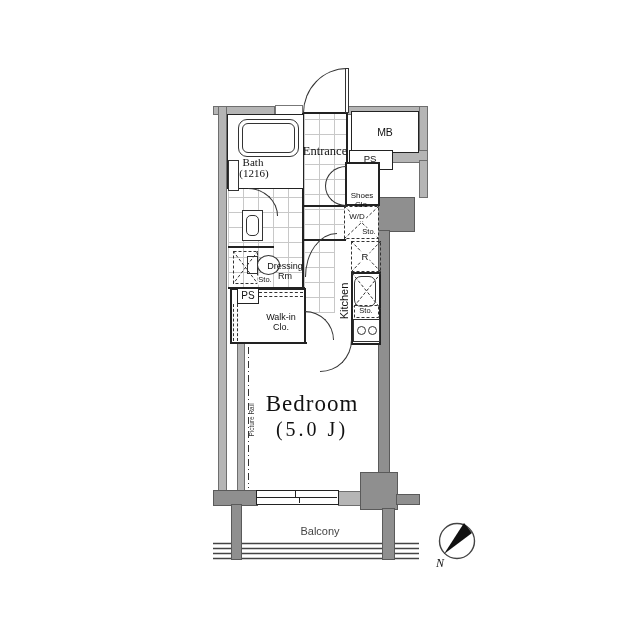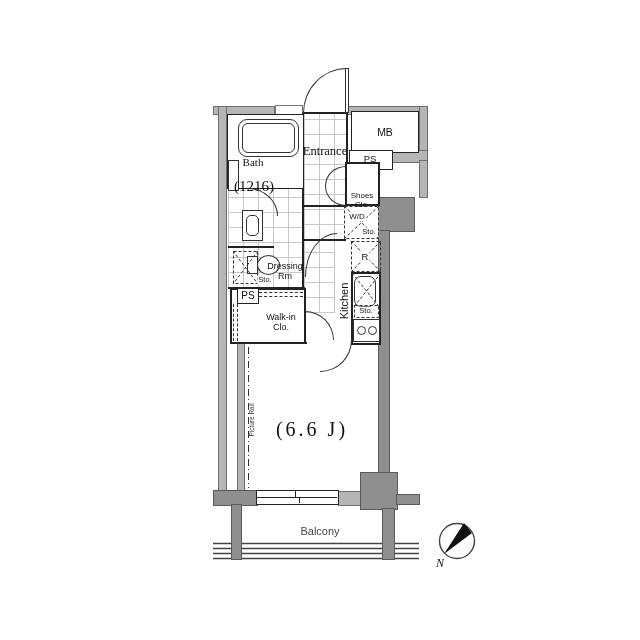--- a/index.html
+++ b/index.html
@@ -137,29 +137,30 @@
     <polygon points="13,40 33,9 41,19" fill="#111"></polygon>
   </svg>
   <div class="lbl serif" style="left:440px;top:556px;font-size:12px;font-style:italic;">N</div>
 
   <div class="lbl" style="left:385px;top:132px;font-size:10.5px;">MB</div>
   <div class="lbl" style="left:370px;top:159px;font-size:9.5px;">PS</div>
   <div class="lbl serif" style="left:325px;top:143px;font-size:12.5px;white-space:nowrap;">Entrance</div>
   <div class="lbl" style="left:362px;top:200px;font-size:8px;">Shoes
 Clo.</div>
   <div class="lbl serif" style="left:253px;top:154px;font-size:11px;">Bath</div>
-  <div class="lbl serif" style="left:254px;top:179px;font-size:15px;">(1216)</div>
+  <div class="lbl serif" style="left:254px;top:165px;font-size:11px;">(1216)</div>
   <div class="lbl" style="left:357px;top:217px;font-size:8px;background:#fff;padding:0 1px;">W/D</div>
   <div class="lbl" style="left:369px;top:232px;font-size:7.5px;background:#fff;padding:0 1px;">Sto.</div>
   <div class="lbl" style="left:285px;top:231px;font-size:9px;margin-top:40px;">Dressing
 Rm</div>
   <div class="lbl" style="left:265px;top:280px;font-size:7.5px;background:#fff;padding:0 1px;">Sto.</div>
   <div class="lbl" style="left:248px;top:296px;font-size:10px;">PS</div>
   <div class="lbl" style="left:281px;top:322px;font-size:9px;">Walk-in
 Clo.</div>
   <div class="lbl" style="left:365px;top:257px;font-size:9.5px;background:#fff;padding:0 1px;">R</div>
   <div class="lbl" style="left:344px;top:301px;font-size:11px;transform:translate(-50%,-50%) rotate(-90deg);white-space:nowrap;">Kitchen</div>
   <div class="lbl" style="left:366px;top:311px;font-size:7.5px;background:#fff;padding:0 1px;">Sto.</div>
-  <div class="lbl serif" style="left:312px;top:421px;font-size:20px;letter-spacing:3px;white-space:nowrap;">(6.6 J)</div>
+  <div class="lbl serif" style="left:312px;top:396px;font-size:23px;letter-spacing:1px;white-space:nowrap;">Bedroom</div>
+  <div class="lbl serif" style="left:312px;top:421px;font-size:20px;letter-spacing:3px;white-space:nowrap;">(5.0 J)</div>
   <div class="lbl" style="left:252px;top:420px;font-size:6.5px;transform:translate(-50%,-50%) rotate(-90deg);white-space:nowrap;color:#333;">Picture Rail</div>
   <div class="lbl" style="left:320px;top:531px;font-size:11px;color:#444;">Balcony</div>
 
 </div>
 
 </body></html>

